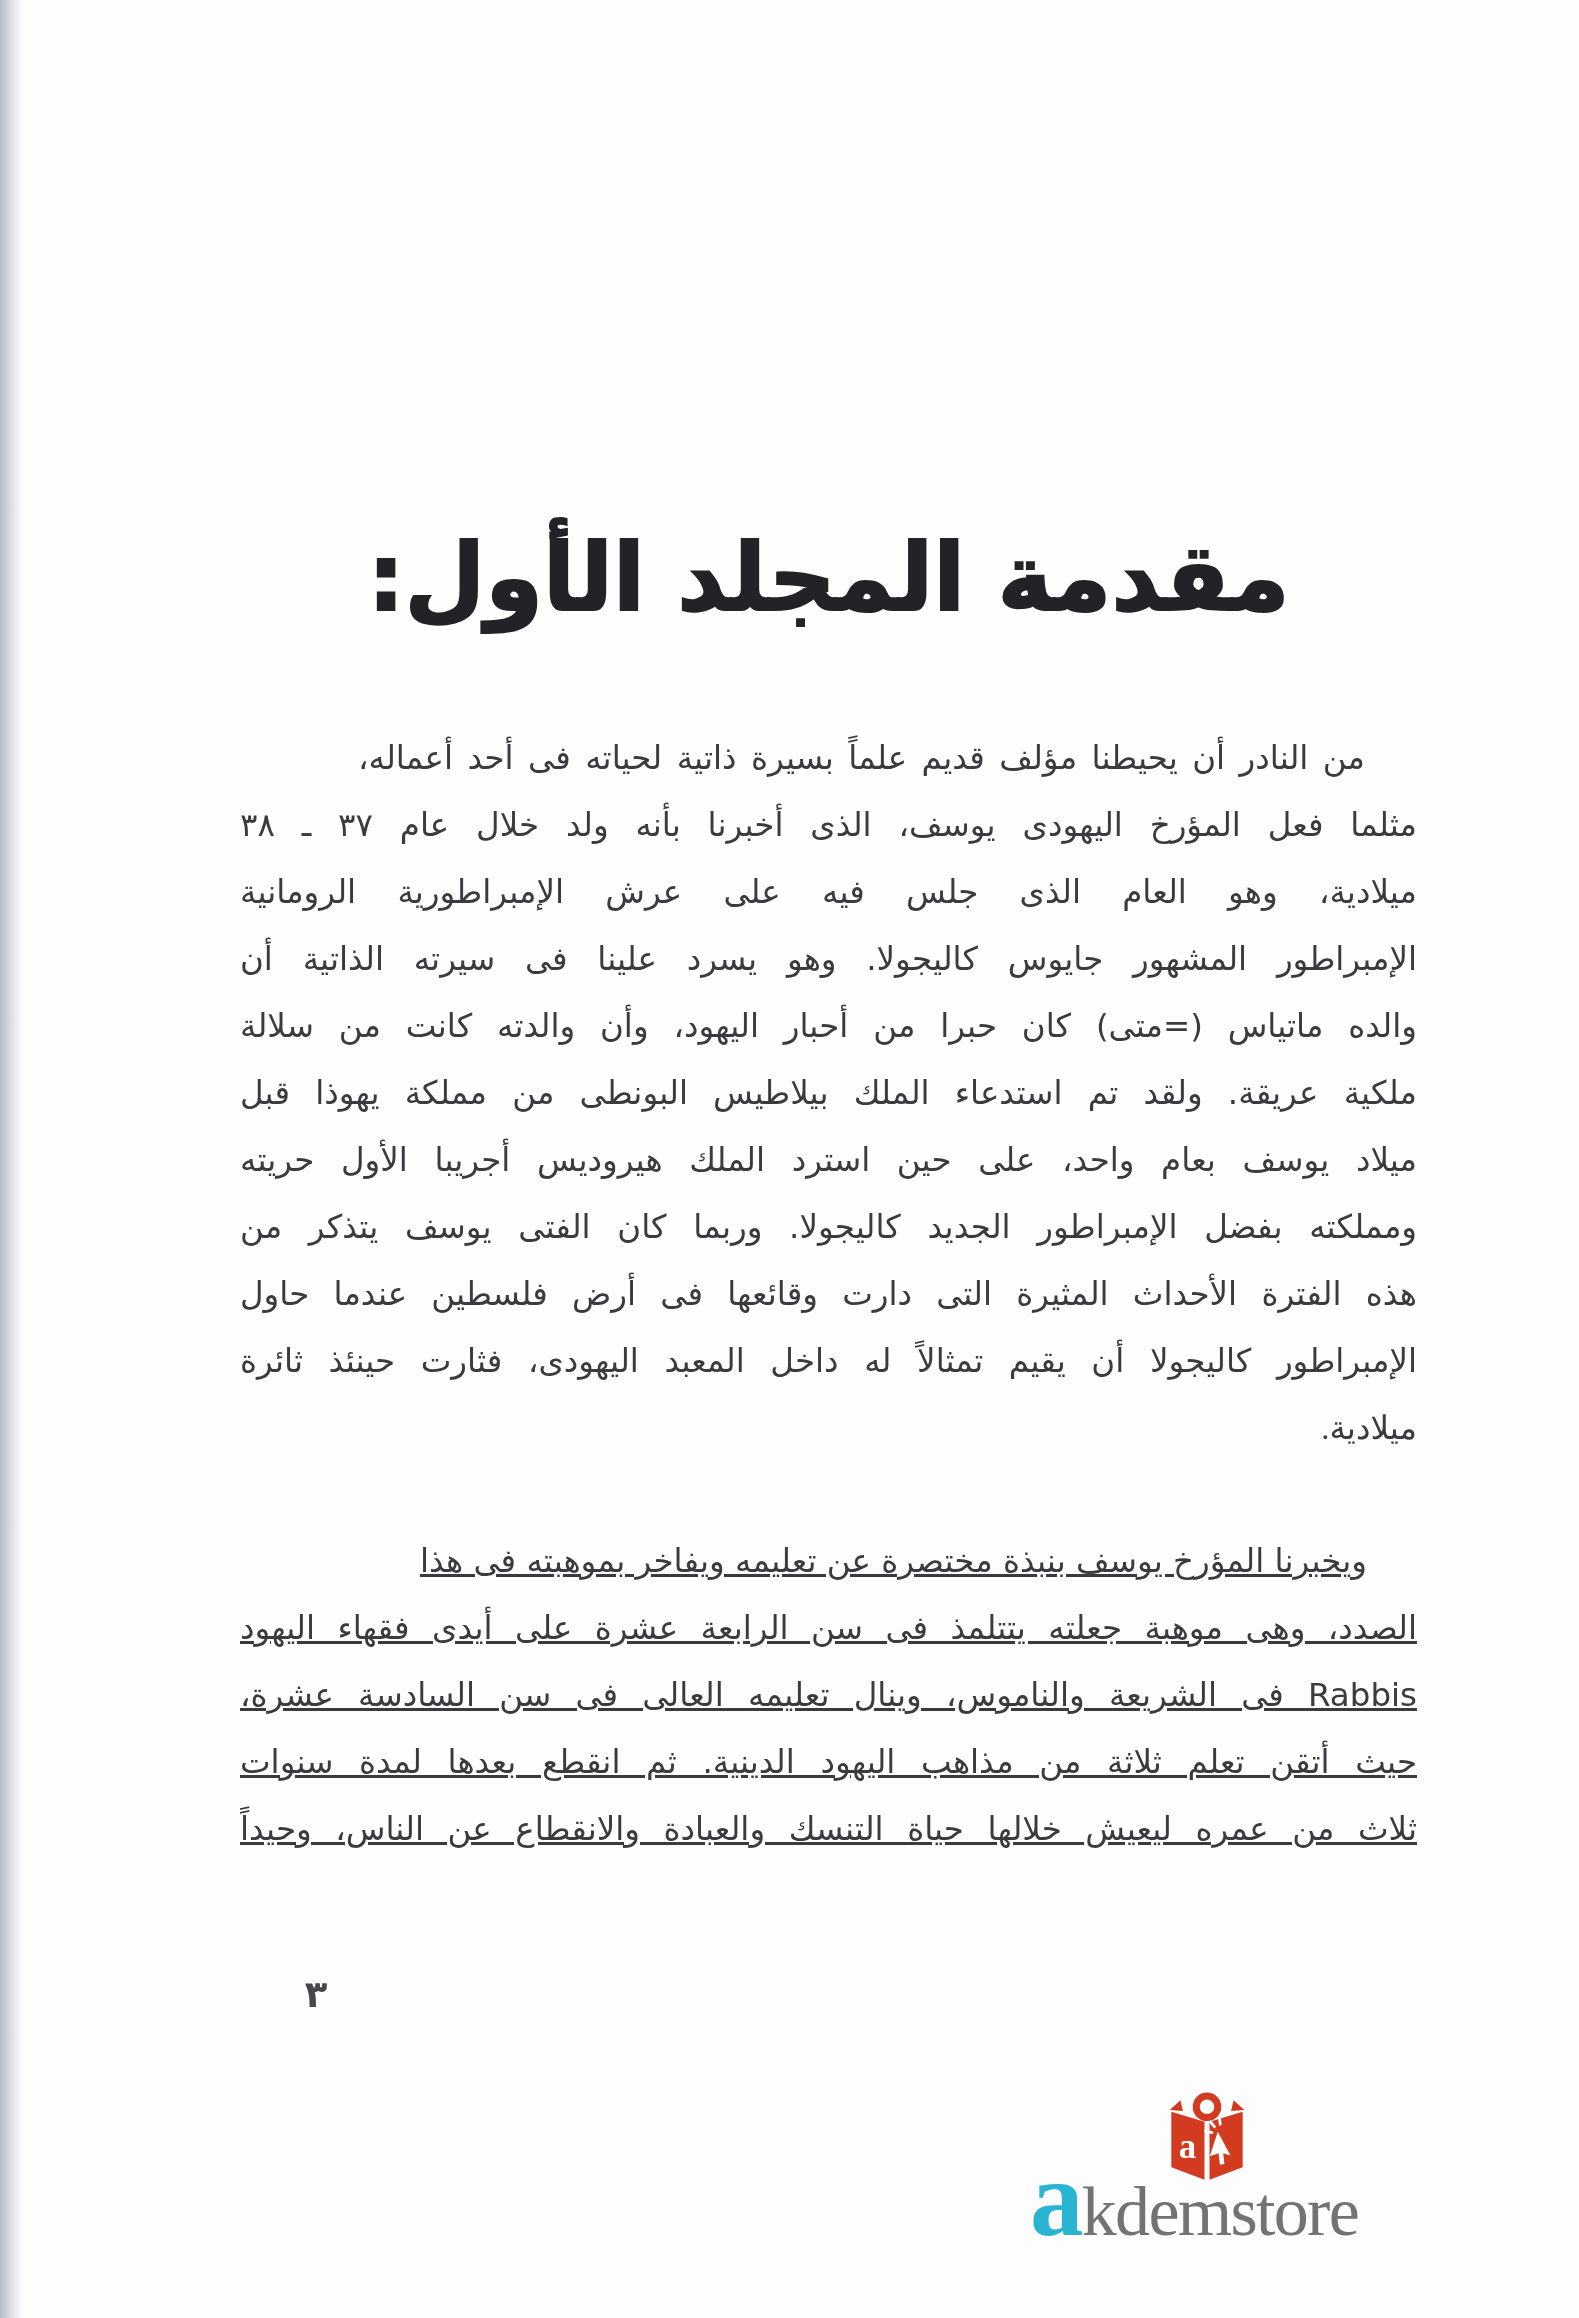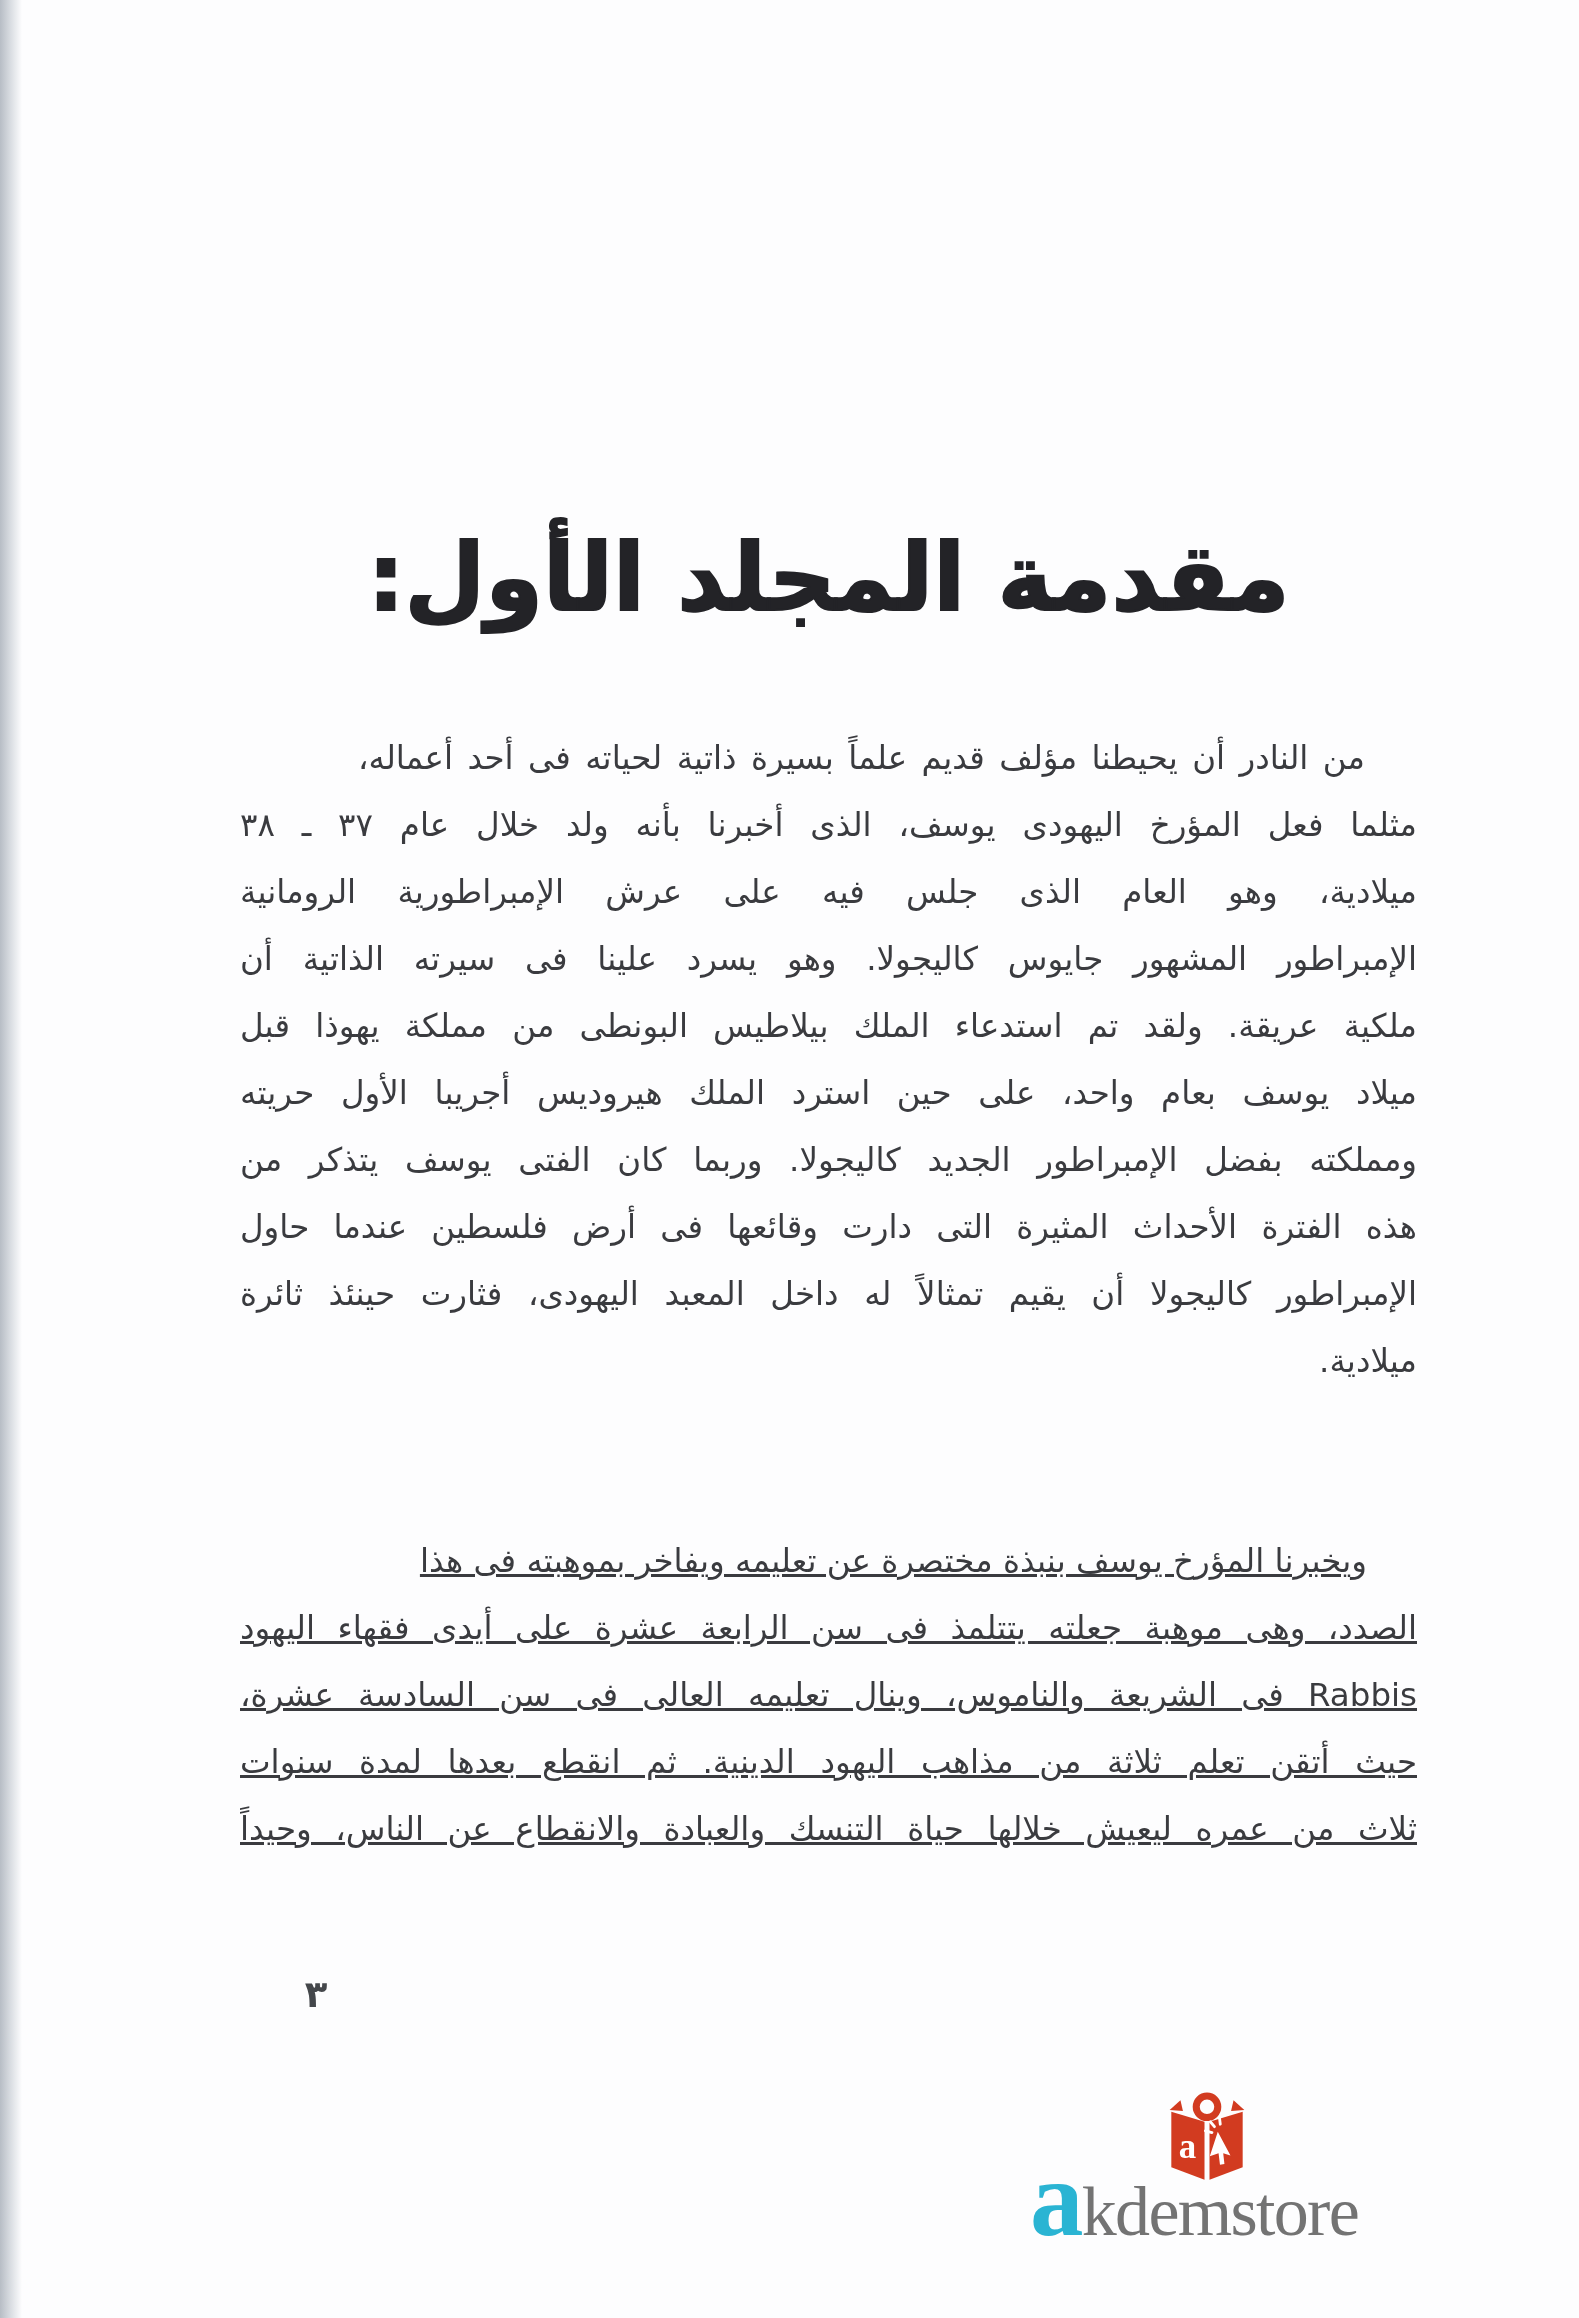--- a/index.html
+++ b/index.html
@@ -48,21 +48,21 @@
   #paragraph-2 { top: 1528px; text-decoration: underline; }
   .line {
     height: 67px;
     white-space: nowrap;
     overflow: hidden;
     text-align: justify;
     text-align-last: justify;
   }
   .line.indent-a { padding-right: 52px; padding-left: 118px; }
   .line.indent-b { padding-right: 50px; padding-left: 221px; }
-  .line.align-start { text-align-last: right; }
+  .line.align-start { text-align-last: right; font-family: Liberation Serif, serif; }
   .page-number {
     position: absolute;
     left: 287px;
     top: 1973px;
     width: 58px;
     text-align: center;
     direction: rtl;
     font-size: 37px;
     color: #44474b;
     font-weight: bold;
@@ -103,20 +103,21 @@
 
   <div class="scan-edge"></div>
 
   <h1 class="doc-title" dir="rtl">مقدمة المجلد الأول:</h1>
 
   <div class="body-block" id="paragraph-1" dir="rtl">
     <div class="line indent-a">من النادر أن يحيطنا مؤلف قديم علماً بسيرة ذاتية لحياته فى أحد أعماله،</div>
     <div class="line">مثلما فعل المؤرخ اليهودى يوسف، الذى أخبرنا بأنه ولد خلال عام ٣٧ ـ ٣٨</div>
     <div class="line">ميلادية، وهو العام الذى جلس فيه على عرش الإمبراطورية الرومانية</div>
     <div class="line">الإمبراطور المشهور جايوس كاليجولا. وهو يسرد علينا فى سيرته الذاتية أن</div>
+    <div class="line">والده ماتياس (=متى) كان حبرا من أحبار اليهود، وأن والدته كانت من سلالة</div>
     <div class="line">ملكية عريقة. ولقد تم استدعاء الملك بيلاطيس البونطى من مملكة يهوذا قبل</div>
     <div class="line">ميلاد يوسف بعام واحد، على حين استرد الملك هيروديس أجريبا الأول حريته</div>
     <div class="line">ومملكته بفضل الإمبراطور الجديد كاليجولا. وربما كان الفتى يوسف يتذكر من</div>
     <div class="line">هذه الفترة الأحداث المثيرة التى دارت وقائعها فى أرض فلسطين عندما حاول</div>
     <div class="line">الإمبراطور كاليجولا أن يقيم تمثالاً له داخل المعبد اليهودى، فثارت حينئذ ثائرة</div>
     <div class="line align-start">ميلادية.</div>
   </div>
 
   <div class="body-block" id="paragraph-2" dir="rtl">
     <div class="line indent-b">ويخبرنا المؤرخ يوسف بنبذة مختصرة عن تعليمه ويفاخر بموهبته فى هذا</div>

